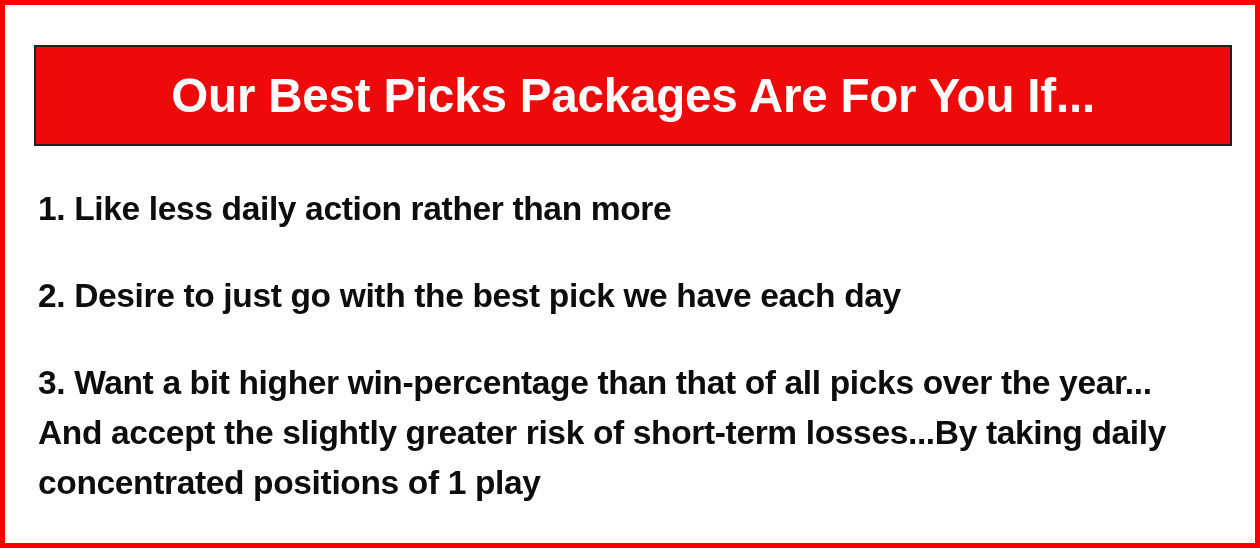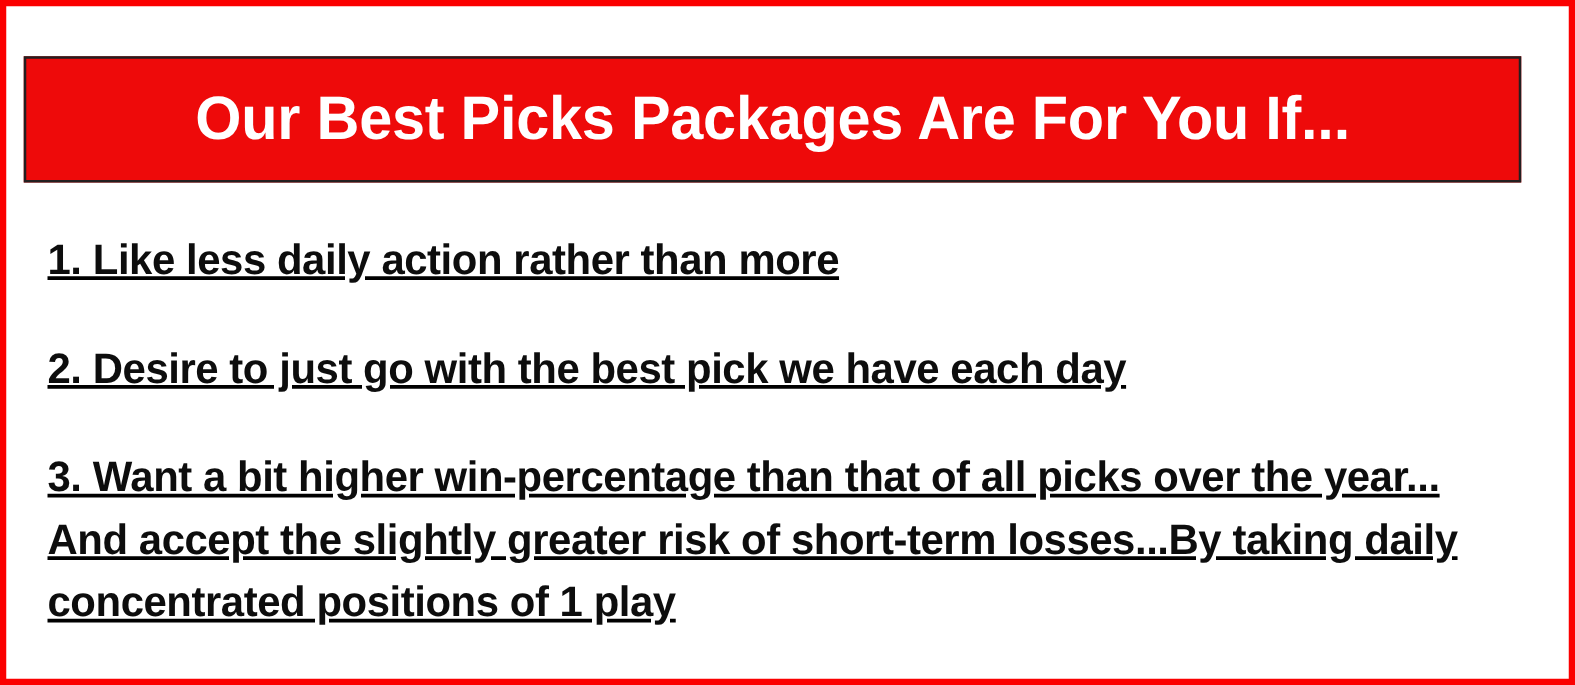--- a/index.html
+++ b/index.html
@@ -22,21 +22,21 @@
     border: 5px solid #fb0000;
     background: #ffffff;
     position: relative;
     overflow: hidden;
   }
 
   
   #headline-banner {
     box-sizing: border-box;
     position: absolute;
-    left: 14px;
+    left: 29px;
     top: 40px;
     width: 1198px;
     height: 101px;
     background: #ee0a0a;
     border: 2px solid #231f20;
     display: flex;
     align-items: center;
     justify-content: center;
   }
   #headline-text {
@@ -54,21 +54,20 @@
 
   
   #benefits-list {
     position: absolute;
     left: 33px;
     top: 178px;
     width: 1192px;
     margin: 0;
     padding: 0;
     list-style: none;
-    text-decoration: underline;
   }
   .benefit-item {
     color: #0d0d0d;
     font-family: "Liberation Sans", sans-serif;
     font-weight: bold;
     font-size: 34px;
     line-height: 50px;
     letter-spacing: -0.35px;
     margin: 0 0 37px 0;
     transform: scaleX(0.985);

